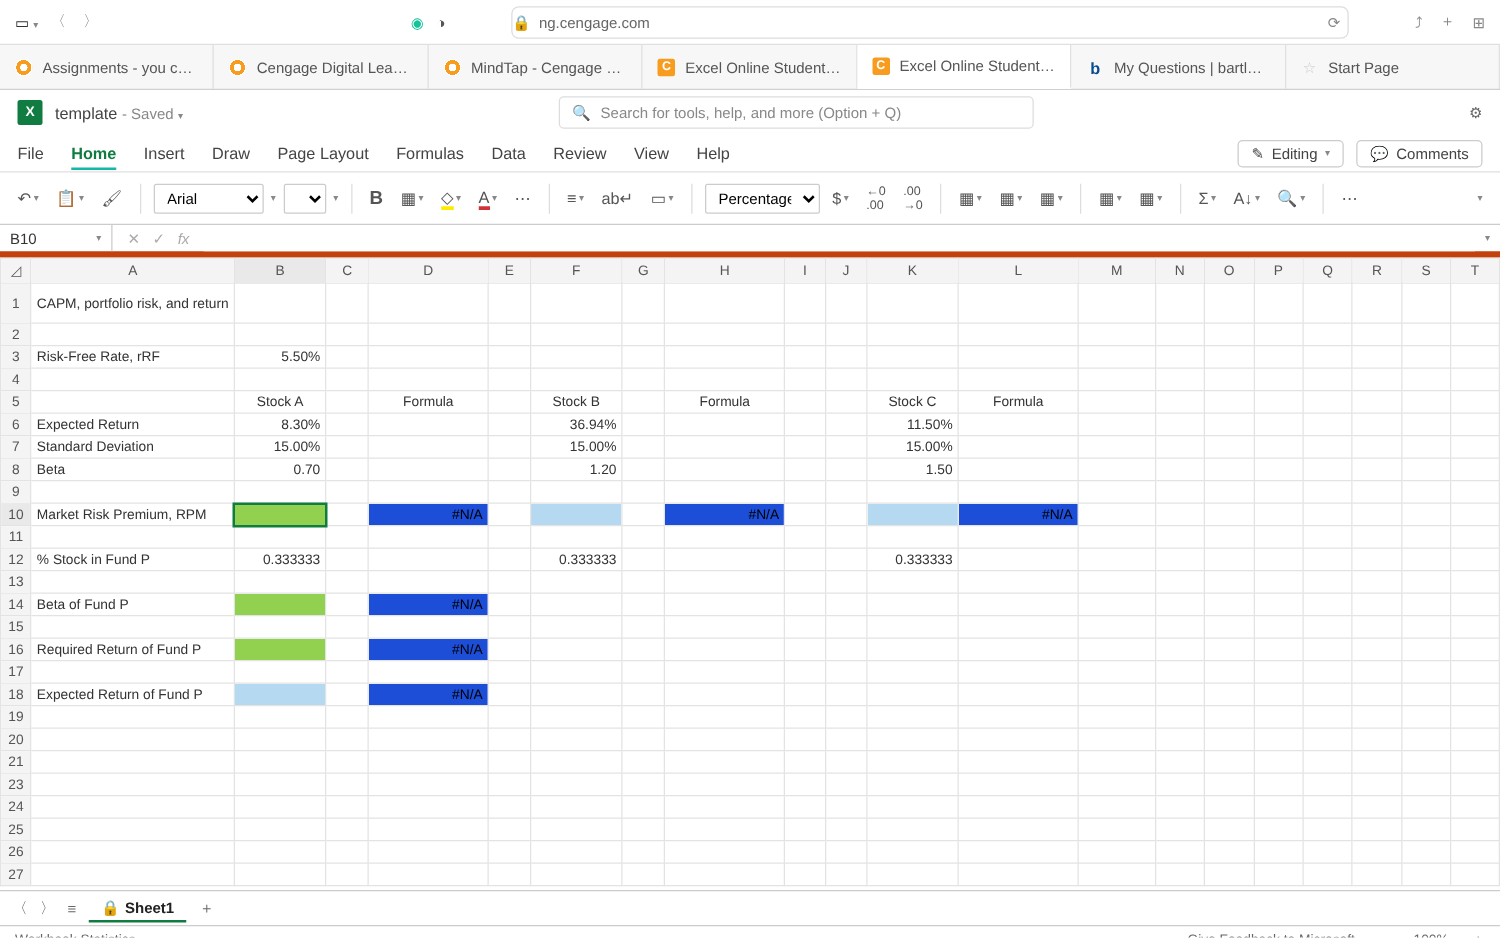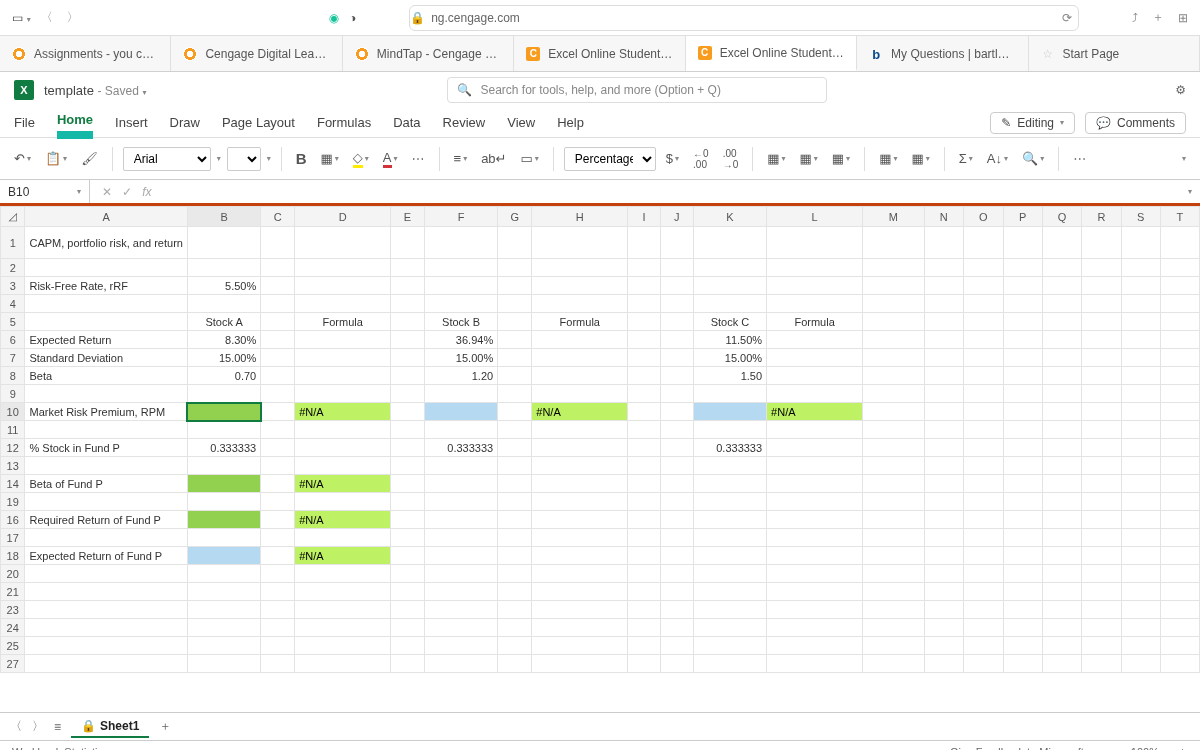--- a/index.html
+++ b/index.html
@@ -16,52 +16,52 @@
 .tab-favicon{width:14px;height:14px;flex-shrink:0;border-radius:2px}
 .tab-label{white-space:nowrap;overflow:hidden;text-overflow:ellipsis}
 .excel-header{height:36px;display:flex;align-items:center;padding:0 14px;gap:10px}
 .excel-logo{width:20px;height:20px;background:#107c41;border-radius:2px;display:flex;align-items:center;justify-content:center;color:#fff;font-size:11px;font-weight:700}
 .doc-title{font-size:13px;color:#444}
 .doc-saved{color:#888;font-size:12px}
 .search-box{margin-left:290px;width:380px;height:26px;border:1px solid #ddd;border-radius:4px;display:flex;align-items:center;padding:0 10px;color:#888;font-size:12px;gap:8px}
 .settings-icon{margin-left:auto;color:#666}
 .menu-row{height:30px;display:flex;align-items:center;padding:0 14px;gap:22px;border-bottom:1px solid #e0e0e0;font-size:13px;color:#444}
 .menu-item{cursor:pointer}
-.menu-item.active{font-weight:600;border-bottom:8px solid #14b8a6;padding-bottom:4px;margin-bottom:-6px;color:#107c41}
+.menu-item.active{font-weight:600;border-bottom:2px solid #14b8a6;padding-bottom:4px;margin-bottom:-6px;color:#107c41}
 .menu-right{margin-left:auto;display:flex;gap:10px;align-items:center}
 .pill{border:1px solid #ccc;border-radius:4px;padding:3px 10px;display:flex;align-items:center;gap:6px;font-size:12px;cursor:pointer}
 .ribbon{height:42px;display:flex;align-items:center;padding:0 10px;gap:6px;border-bottom:1px solid #ccc;color:#555}
 .ribbon .sep{width:1px;height:24px;background:#ddd;margin:0 4px}
 .ribbon .btn{padding:2px 4px;display:flex;align-items:center;gap:2px;cursor:pointer;font-size:13px}
 .ribbon select,.ribbon .dropdown{height:24px;border:1px solid #ccc;border-radius:2px;font-size:12px;padding:0 6px;background:#fff}
 .font-name{width:88px}
 .font-size{width:34px}
 .num-format{width:92px}
 .chevron{font-size:8px;color:#888}
-.name-box-row{height:26px;display:flex;align-items:center;border-bottom:3px solid #c2410c}
+.name-box-row{height:26px;display:flex;align-items:center;border-bottom:5px solid #c2410c}
 .name-box{width:90px;border-right:1px solid #ccc;height:100%;display:flex;align-items:center;padding:0 8px;font-size:12px;justify-content:space-between}
 .fx-icons{display:flex;gap:10px;padding:0 12px;color:#aaa;align-items:center}
 .fx-bar{flex:1;height:100%;padding:0 8px;border:none;outline:none}
 .grid-wrap{position:relative;height:506px;overflow:auto}
 table.sheet{border-collapse:collapse;table-layout:fixed}
 .sheet th,.sheet td{border:1px solid #e3e3e3;height:18px;font-size:11px;padding:0 4px;white-space:nowrap;overflow:hidden}
 .sheet th{background:#f4f4f4;font-weight:400;color:#555;text-align:center;position:sticky}
 .sheet thead th{top:0;height:20px}
 .sheet .rh{width:26px;text-align:center;background:#f4f4f4;position:sticky;left:0}
 .sheet .corner{width:26px;background:#f4f4f4;position:sticky;left:0;top:0;z-index:3}
 .colA{width:150px}.colB{width:82px}.colC{width:42px}.colD{width:118px}.colE{width:42px}
 .colF{width:82px}.colG{width:42px}.colH{width:118px}.colI{width:42px}.colJ{width:42px}
 .colK{width:82px}.colL{width:118px}.colM{width:82px}.colN{width:50px}.colO{width:50px}
 .colP{width:50px}.colQ{width:50px}.colR{width:50px}.colS{width:50px}.colT{width:50px}
 .txt-r{text-align:right}
 .txt-c{text-align:center}
 .bold{font-weight:400}
 .bg-green{background:#92d050}
 .bg-blue{background:#b4d9f1}
-.bg-orange{background:#bef264;color:#000;text-align:left}
+.bg-orange{background:#1d4ed8;color:#000;text-align:right}
 .active-cell{outline:2px solid #107c41;outline-offset:-1px}
 .row-hl{background:#e9e9e9!important}
 .col-hl{background:#e9e9e9!important}
 .sheet-tabs{height:28px;border-top:1px solid #ccc;display:flex;align-items:center;padding:0 10px;gap:10px;font-size:12px;color:#666}
 .sheet-tab{padding:3px 10px;border-bottom:2px solid #107c41;font-weight:700;color:#222;display:flex;align-items:center;gap:4px}
 .status-bar{height:22px;border-top:1px solid #ccc;display:flex;align-items:center;padding:0 12px;font-size:11px;color:#666}
 .status-right{margin-left:auto;display:flex;gap:18px;align-items:center}
 .favicon-orange{background:radial-gradient(circle,#fff 30%,#f79c1e 31%,#f79c1e 60%,#fff 61%),
   conic-gradient(#f05a28,#f79c1e,#f05a28);border-radius:50%}
 .favicon-star{color:#ccc}
@@ -565,21 +565,21 @@
           <td class=""></td>
           <td class=""></td>
           <td class=""></td>
           <td class=""></td>
           <td class=""></td>
           <td class=""></td>
           <td class=""></td>
           <td class=""></td>
         </tr>
         <tr>
-          <th class="rh">19</th>
+          <th class="rh">15</th>
           <td class=""></td>
           <td class=""></td>
           <td class=""></td>
           <td class=""></td>
           <td class=""></td>
           <td class=""></td>
           <td class=""></td>
           <td class=""></td>
           <td class=""></td>
           <td class=""></td>
@@ -657,20 +657,43 @@
           <td class=""></td>
           <td class=""></td>
           <td class=""></td>
           <td class=""></td>
           <td class=""></td>
           <td class=""></td>
           <td class=""></td>
           <td class=""></td>
         </tr>
         <tr>
+          <th class="rh">19</th>
+          <td class=""></td>
+          <td class=""></td>
+          <td class=""></td>
+          <td class=""></td>
+          <td class=""></td>
+          <td class=""></td>
+          <td class=""></td>
+          <td class=""></td>
+          <td class=""></td>
+          <td class=""></td>
+          <td class=""></td>
+          <td class=""></td>
+          <td class=""></td>
+          <td class=""></td>
+          <td class=""></td>
+          <td class=""></td>
+          <td class=""></td>
+          <td class=""></td>
+          <td class=""></td>
+          <td class=""></td>
+        </tr>
+        <tr>
           <th class="rh">20</th>
           <td class=""></td>
           <td class=""></td>
           <td class=""></td>
           <td class=""></td>
           <td class=""></td>
           <td class=""></td>
           <td class=""></td>
           <td class=""></td>
           <td class=""></td>
@@ -750,20 +773,43 @@
           <td class=""></td>
           <td class=""></td>
           <td class=""></td>
           <td class=""></td>
           <td class=""></td>
           <td class=""></td>
           <td class=""></td>
         </tr>
         <tr>
           <th class="rh">25</th>
+          <td class=""></td>
+          <td class=""></td>
+          <td class=""></td>
+          <td class=""></td>
+          <td class=""></td>
+          <td class=""></td>
+          <td class=""></td>
+          <td class=""></td>
+          <td class=""></td>
+          <td class=""></td>
+          <td class=""></td>
+          <td class=""></td>
+          <td class=""></td>
+          <td class=""></td>
+          <td class=""></td>
+          <td class=""></td>
+          <td class=""></td>
+          <td class=""></td>
+          <td class=""></td>
+          <td class=""></td>
+        </tr>
+        <tr>
+          <th class="rh">26</th>
           <td class=""></td>
           <td class=""></td>
           <td class=""></td>
           <td class=""></td>
           <td class=""></td>
           <td class=""></td>
           <td class=""></td>
           <td class=""></td>
           <td class=""></td>
           <td class=""></td>

